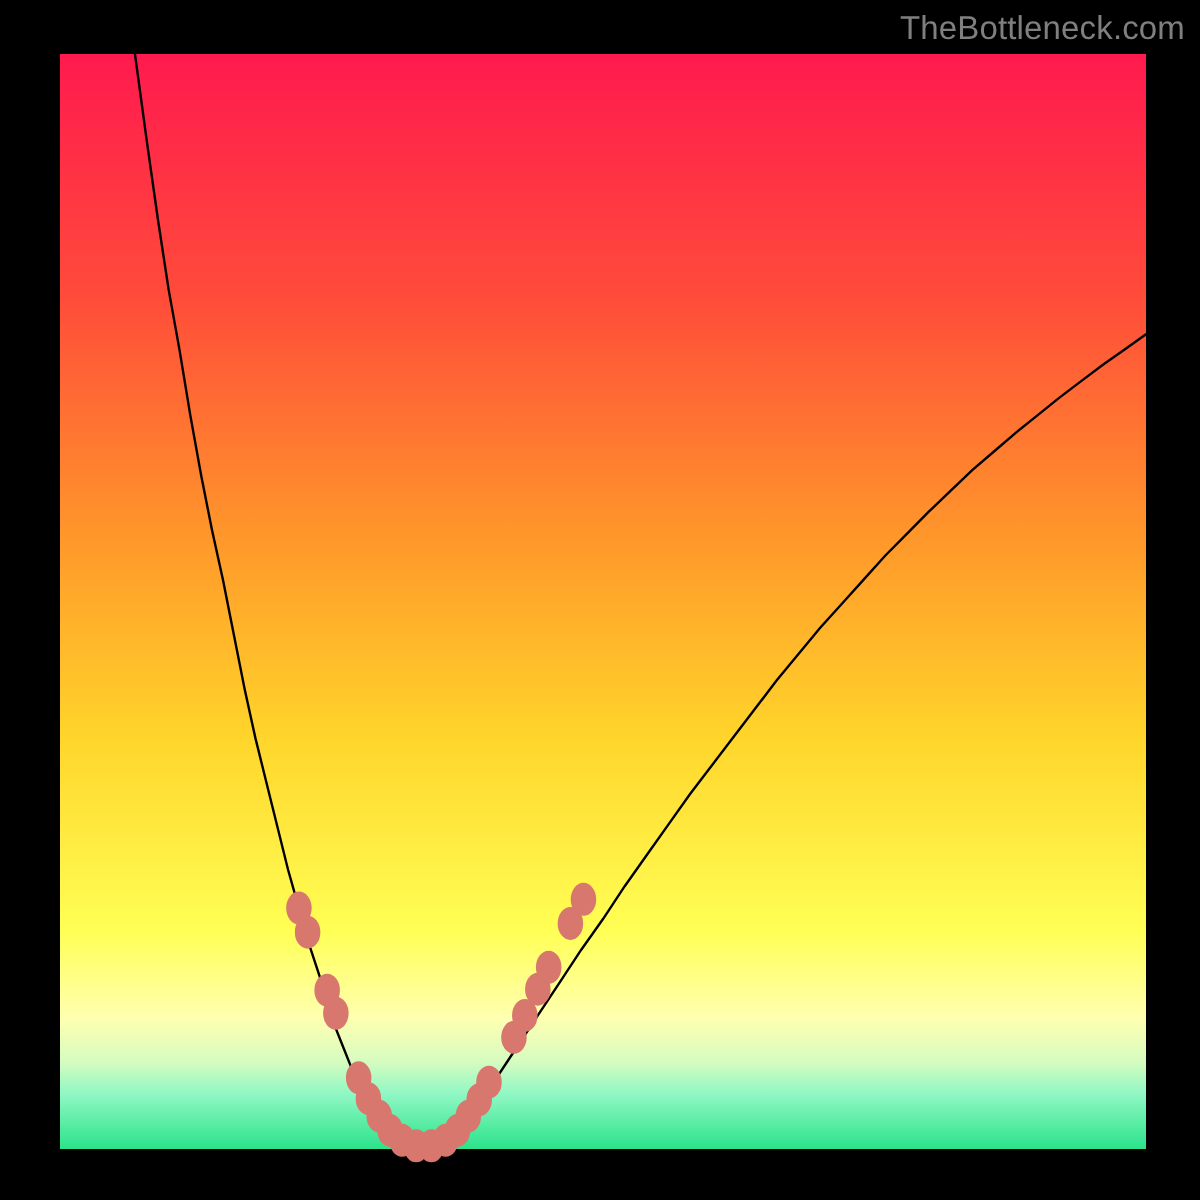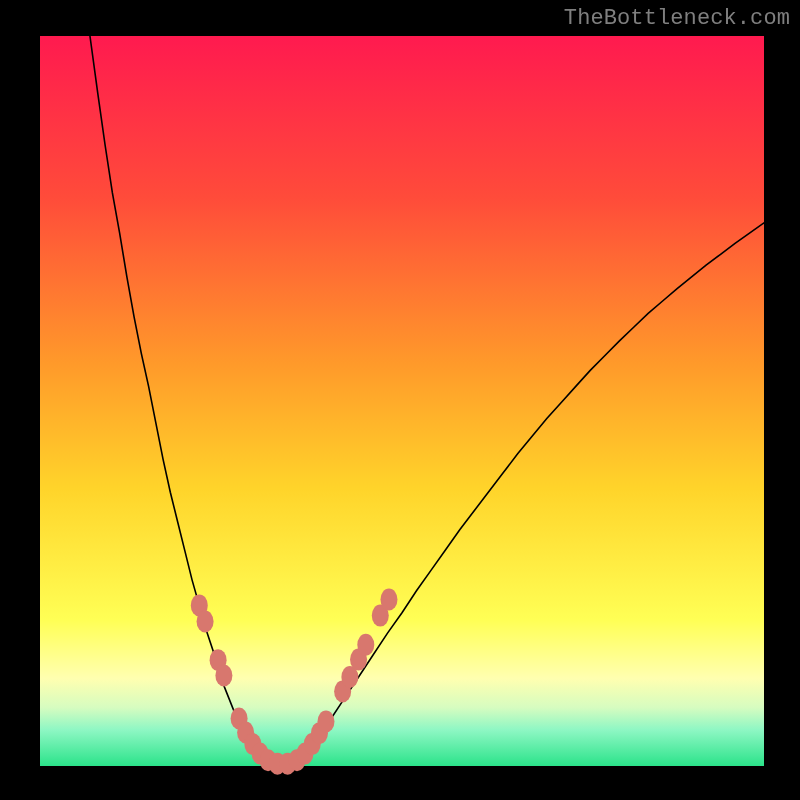--- a/index.html
+++ b/index.html
@@ -26,21 +26,20 @@
   }
   .watermark {
     position: absolute;
     top: 6px;
     right: 10px;
     color: #7f7f7f;
     font-size: 22px;
     font-weight: 500;
     letter-spacing: 0.1px;
     user-select: none;
-    font-family: Liberation Mono, monospace;
   }
 </style>
 </head>
 <body>
 
 <div class="canvas-wrap">
 
   <svg id="chart-svg" viewBox="0 0 800 800" preserveAspectRatio="none">
     <defs>
       <linearGradient id="bg-grad" x1="0" y1="0" x2="0" y2="1">

